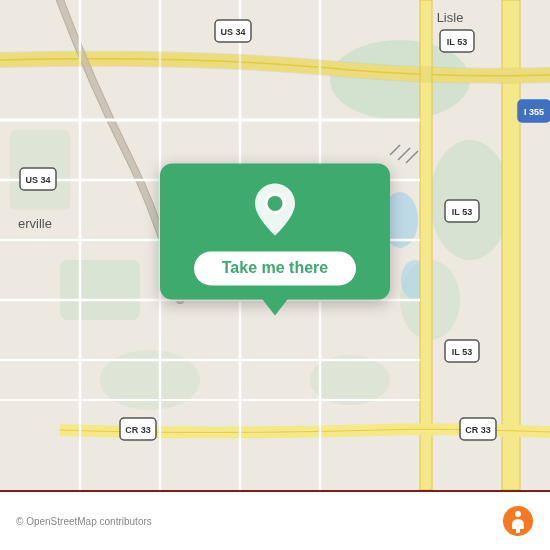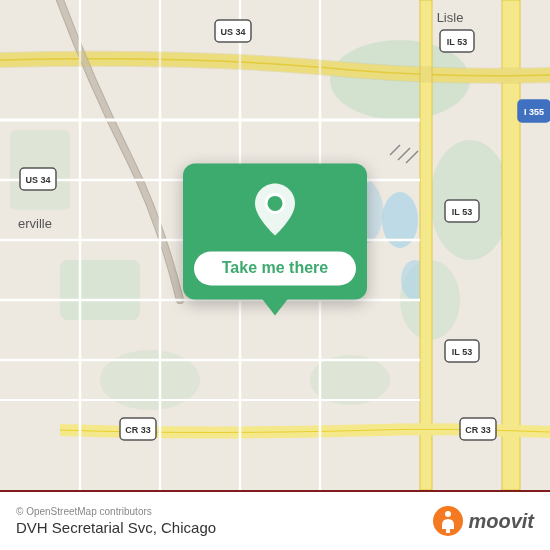--- a/index.html
+++ b/index.html
@@ -69,21 +69,21 @@
     }
 
     
     #take-me-there-card {
       position: absolute;
       left: 50%;
       top: 50%;
       transform: translate(-50%, -60%);
       background: #3daa6e;
       border-radius: 12px;
-      width: 184px;
+      width: 230px;
       display: flex;
       flex-direction: column;
       align-items: center;
       padding-bottom: 14px;
       box-shadow: 0 4px 16px rgba(0,0,0,0.25);
     }
 
     .pin-icon-wrap {
       margin-top: 18px;
       margin-bottom: 10px;
@@ -206,25 +206,23 @@
         <circle cx="24" cy="22" r="9" fill="#3daa6e" stroke="#fff" stroke-width="3"></circle>
       </svg>
     </div>
     <button id="take-me-there-btn">Take me there</button>
   </div>
 </div>
 
 <div id="bottom-bar">
   <div id="bottom-left">
     <span id="attribution">© OpenStreetMap contributors</span>
-    <span id="location-name">DVH Secretarial Svc, Chicago</span>
   </div>
   <div id="moovit-logo">
 
     <svg class="moovit-icon" viewBox="0 0 32 32" xmlns="http://www.w3.org/2000/svg">
       <circle cx="16" cy="16" r="15" fill="#f47920"></circle>
 
       <circle cx="16" cy="9" r="3" fill="#fff"></circle>
       <path d="M10 20 Q10 14 16 14 Q22 14 22 20 L22 24 L18 24 L18 28 L14 28 L14 24 L10 24 Z" fill="#fff"></path>
     </svg>
-    <span class="moovit-text">moovit</span>
   </div>
 </div>
 
 </body></html>

